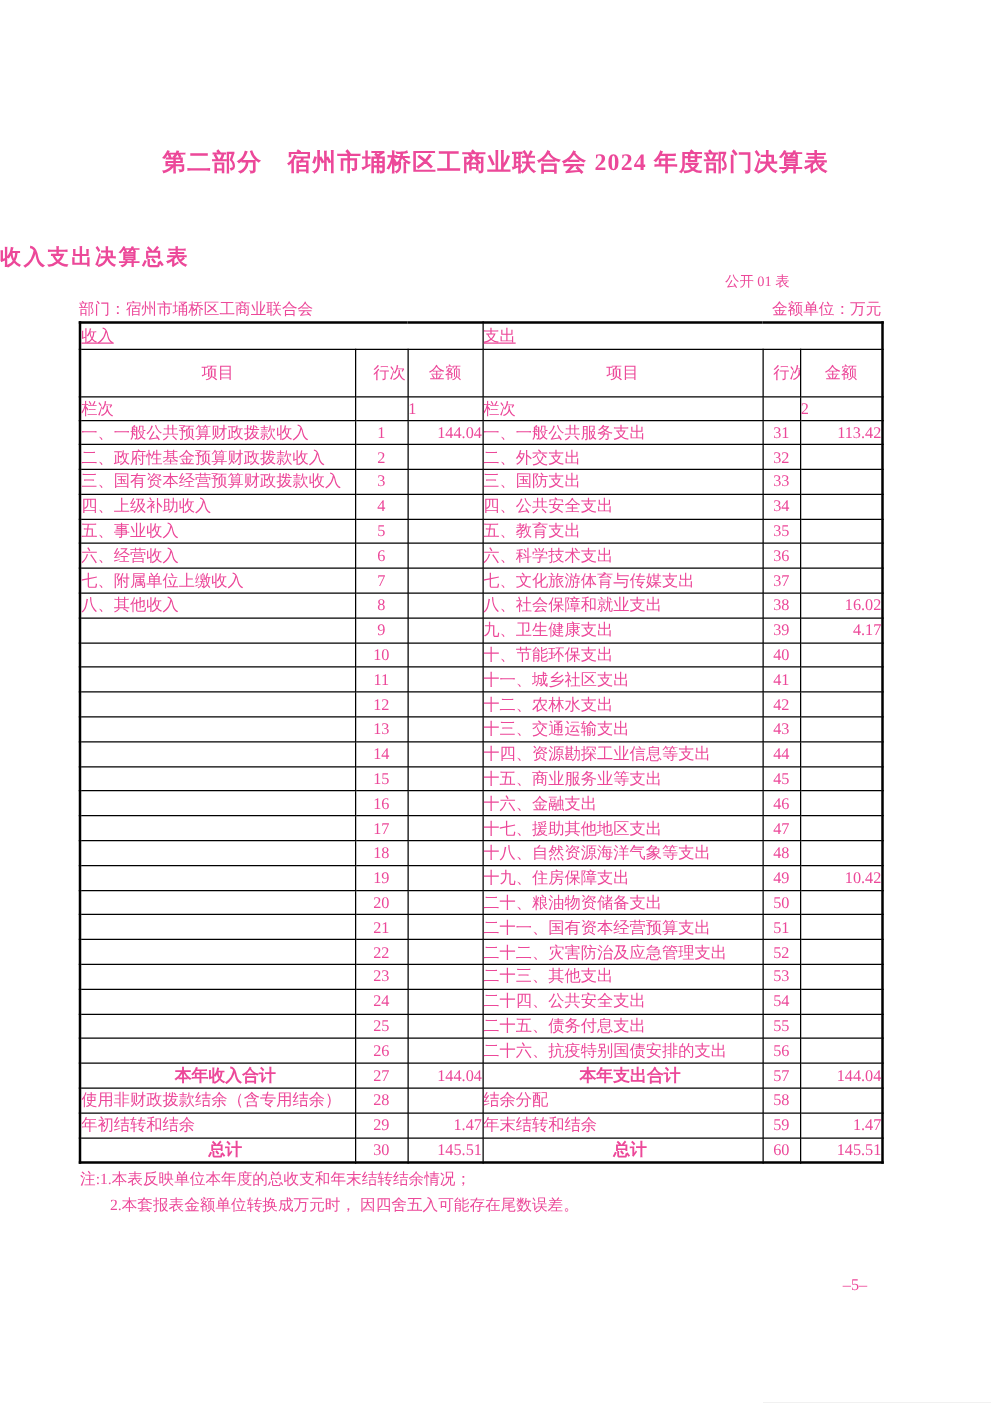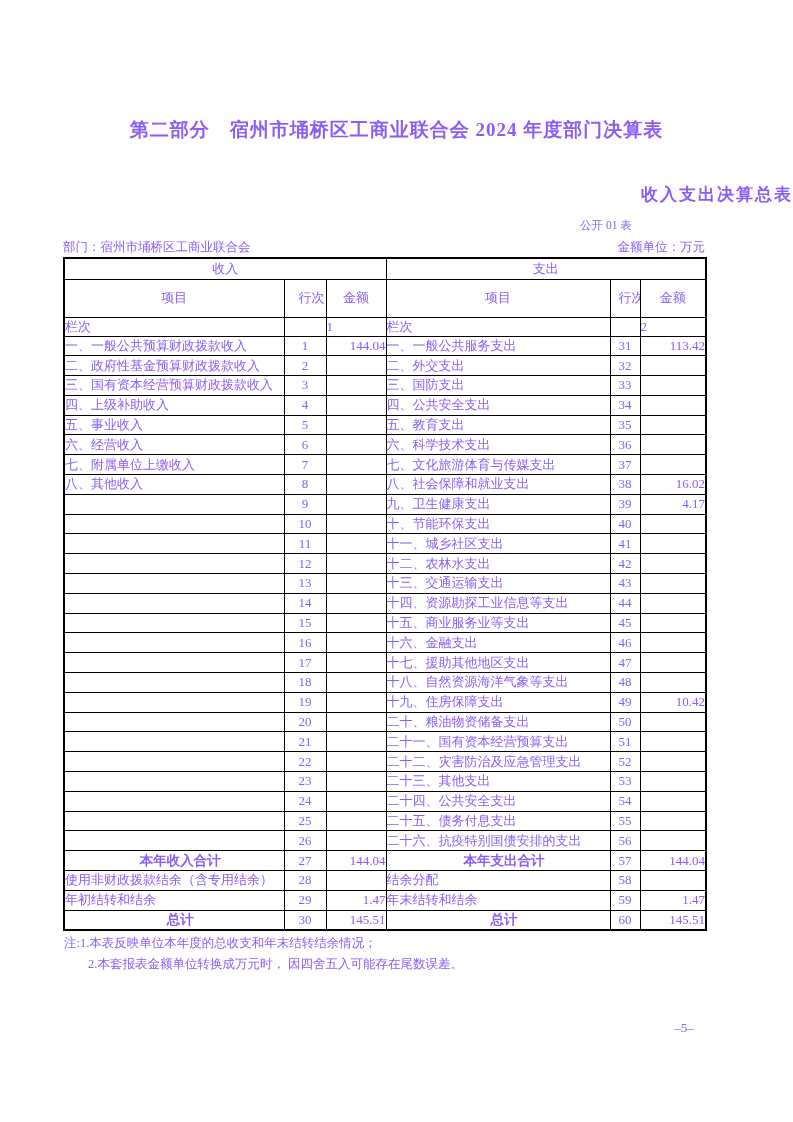--- a/index.html
+++ b/index.html
@@ -1,45 +1,45 @@
 <!DOCTYPE html>
 <html><head>
 <meta charset="utf-8">
 <style>
   html,body{margin:0;padding:0;background:#e8e8e8;}
   .page{
     position:relative;width:793px;height:1122px;margin:0 auto;background:#ffffff;
-    font-family:"Liberation Serif","DejaVu Serif",serif;color:#8b5cf6;overflow:hidden;
+    font-family:"Liberation Serif","DejaVu Serif",serif;color:#ec4899;overflow:hidden;
   }
   .part-title{
     position:absolute;top:117px;left:0;width:100%;text-align:center;
     font-size:19px;font-weight:bold;letter-spacing:1px;white-space:nowrap;
   }
   .table-title{
-    position:absolute;top:183px;left:0;width:100%;text-align:right;
+    position:absolute;top:194px;left:0;width:100%;text-align:left;
     font-size:17px;font-weight:bold;letter-spacing:2px;
   }
   .form-code{position:absolute;top:218px;left:580px;font-size:11.5px;}
   .meta{
     position:absolute;top:239px;left:63px;width:642px;
     display:flex;justify-content:space-between;font-size:12.5px;
   }
   table.budget{
     position:absolute;top:257px;left:63px;width:642px;
     border-collapse:collapse;table-layout:fixed;border:2px solid #000;
   }
   table.budget td{
     border:1px solid #000;font-size:13px;padding:0;vertical-align:middle;
     overflow:hidden;white-space:nowrap;
   }
   tr.h1{height:21px;}
   tr.h2{height:38px;padding-left:46px;}
   tr.h3{height:18px;}
   tbody tr{height:19.8px;}
-  td.sec{text-align:center;font-size:14px;}
+  td.sec{font-size:14px;text-decoration:underline;}
   td.hdr{text-align:center;font-size:14px;}
   .stack{display:inline-block;width:1em;word-break:break-all;line-height:1.15;font-size:13px;}
   td.ln-h{text-align:center;}
   td.item{text-align:left;padding-left:2px;}
   td.ln{text-align:center;}
   td.amt{text-align:right;padding-right:4px;}
   td.ctr{text-align:left;}
   tr.total td.item{text-align:center;font-weight:bold;padding-left:12px;font-size:13.5px;}
   .notes{position:absolute;top:933px;left:64px;font-size:12.5px;line-height:1.65;}
   .notes .n2{padding-left:24px;}

